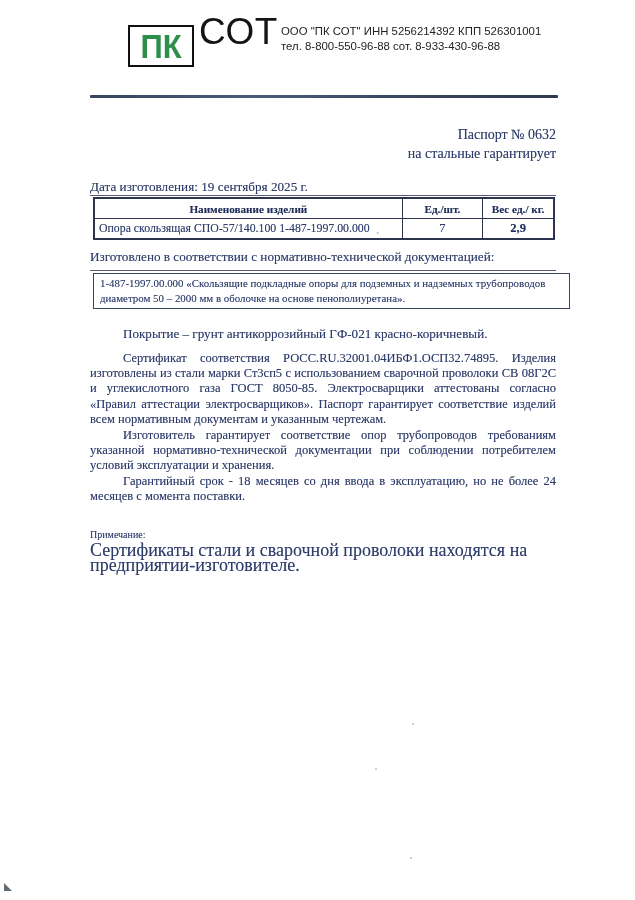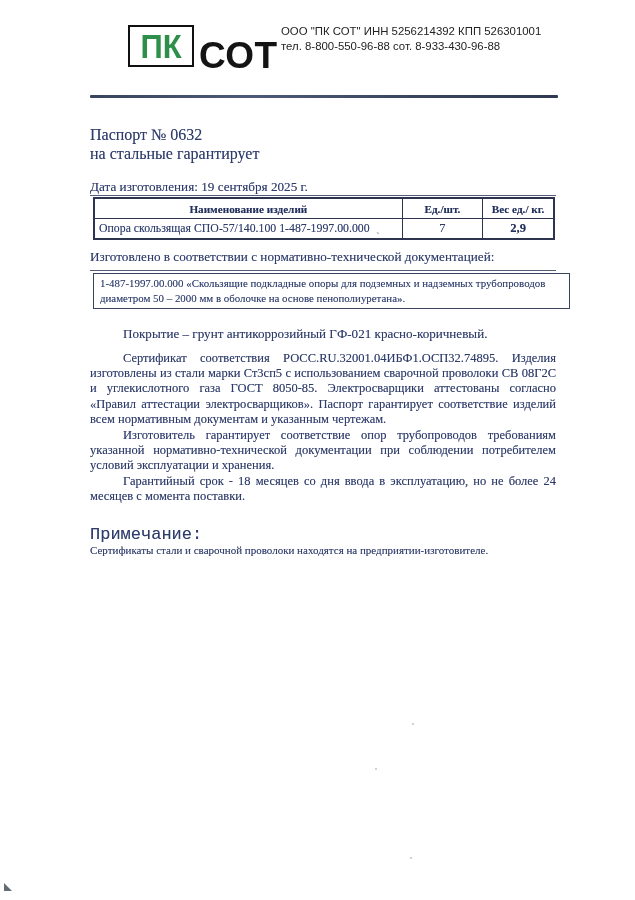--- a/index.html
+++ b/index.html
@@ -19,23 +19,23 @@
     display:flex;align-items:center;justify-content:center;
   }
   .logo-pk{
     font-family:"Liberation Sans", sans-serif;
     font-weight:800;font-size:31px;line-height:1;
     letter-spacing:0px;
     color:var(--green);
     transform:scaleY(1.05);
   }
   .logo-sot{
-    position:absolute;left:199px;top:36px;
+    position:absolute;left:199px;top:12px;
     font-family:"Liberation Sans", sans-serif;
-    font-weight:700;font-size:37px;line-height:40px;
+    font-weight:400;font-size:37px;line-height:40px;
     letter-spacing:0.5px;color:#141414;
     transform:scaleY(1.02);
   }
   .contact{
     position:absolute;left:281px;top:24px;
     font-family:"Liberation Sans", sans-serif;
     font-size:11.4px;line-height:14.6px;color:#232323;
     white-space:nowrap;
   }
   .rule{
@@ -43,21 +43,21 @@
     width:468px;height:2.6px;
     background:linear-gradient(90deg,#39455f, #4a5a78 35%, #39455f 70%, #2e3a52);
     border-radius:1px;
   }
   
   .doc-body{
     position:absolute;left:90px;top:120px;width:466px;
     color:var(--ink);
   }
   .soft{ text-shadow:0 0 0.6px rgba(46,60,107,0.45); }
-  .title{ text-align:left;margin-top:5px;font-size:16px;line-height:19px; }
+  .title{ text-align:right;margin-top:5px;font-size:14px;line-height:19px; }
   .date-line{
     margin-top:16px;font-size:13.2px;line-height:15px;
     border-bottom:1.4px solid rgba(57,65,95,0.85);
     padding-bottom:1px;
   }
   
   table.items{
     margin-left:3px;margin-top:1px;
     width:462px;border-collapse:collapse;
     border:2px solid #2c3450;
@@ -89,22 +89,22 @@
     border:1.4px solid #39445f;
     padding:2px 6px 3px 6px;
     font-size:10.9px;line-height:14.6px;
     color:#31406f;
   }
   
   .para{ font-size:12.5px;line-height:15.4px;text-align:justify; }
   .indent{ text-indent:33px; }
   .coating{ margin-top:17px;font-size:13.1px; text-align:left;}
   .cert{ margin-top:9px; }
-  .note-label{ margin-top:22px;font-size:17px;line-height:15px;text-align:left;font-family:Liberation Mono, monospace; }
-  .note-text{ margin-top:1px;font-size:11px;line-height:15px;text-align:left; }
+  .note-label{ margin-top:22px;font-size:10px;line-height:15px;text-align:left; }
+  .note-text{ margin-top:1px;font-size:18px;line-height:15px;text-align:left; }
   
   .corner-artifact{
     position:absolute;left:4px;top:883px;
     width:0;height:0;
     border-left:8px solid #45525c;
     border-top:8px solid transparent;
     opacity:0.85;
   }
   .speck{ position:absolute;width:2px;height:2px;background:#7b8794;opacity:0.5;border-radius:50%; }
   :root{ --green:#2e8f4a; --ink:#2e3c6b; }

